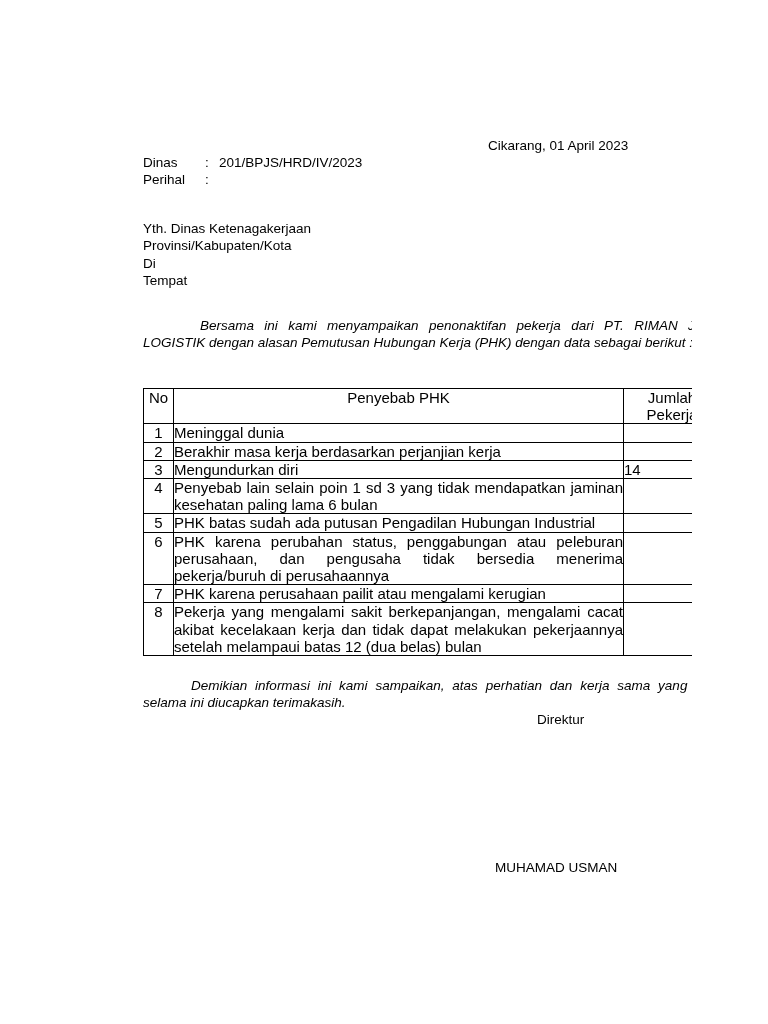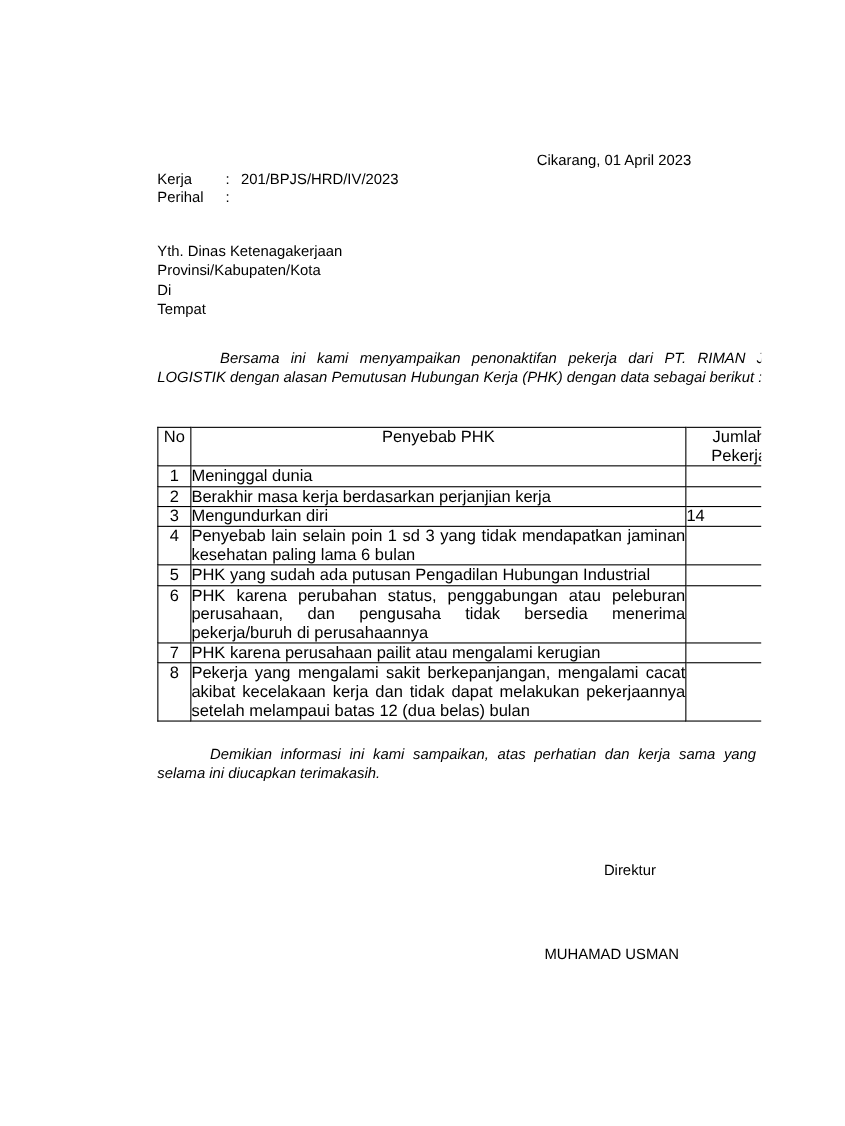--- a/index.html
+++ b/index.html
@@ -47,33 +47,33 @@
     font-weight: normal;
     padding: 0;
   }
   .col-no    { width: 30px; }
   .col-cause { width: 450px; }
   .col-count { width: 97px; }
   .cell-no    { text-align: center; word-break: break-all; padding: 0 7px; }
   .head-cause { text-align: center; }
   .cell-cause { text-align: justify; padding: 0 5px; }
   .cell-count { }
-  .sig-title { position: absolute; top: 782px; left: 537px; white-space: nowrap; margin-left: 12px; }
+  .sig-title { position: absolute; top: 711px; left: 537px; white-space: nowrap; }
   .sig-name  { position: absolute; top: 859px; left: 495px; white-space: nowrap; }
 </style>
 </head>
 <body>
 
 <div class="page">
 
   <div class="date-line">Cikarang, 01 April 2023</div>
 
   <div class="meta-block">
     <div class="meta-row">
-      <span class="meta-label">Kerja</span>
+      <span class="meta-label">Dinas</span>
       <span class="meta-sep">:</span>
       <span class="meta-value">201/BPJS/HRD/IV/2023</span>
     </div>
     <div class="meta-row">
       <span class="meta-label">Perihal</span>
       <span class="meta-sep">:</span>
     </div>
   </div>
 
   <div class="recipient-block">
@@ -114,21 +114,21 @@
         <td class="cell-cause">Mengundurkan diri</td>
         <td class="cell-count">14</td>
       </tr>
       <tr>
         <td class="cell-no">4</td>
         <td class="cell-cause">Penyebab lain selain poin 1 sd 3 yang tidak mendapatkan jaminan kesehatan paling lama 6 bulan</td>
         <td class="cell-count"></td>
       </tr>
       <tr>
         <td class="cell-no">5</td>
-        <td class="cell-cause">PHK yang sudah ada putusan Pengadilan Hubungan Industrial</td>
+        <td class="cell-cause">PHK batas sudah ada putusan Pengadilan Hubungan Industrial</td>
         <td class="cell-count"></td>
       </tr>
       <tr>
         <td class="cell-no">6</td>
         <td class="cell-cause">PHK karena perubahan status, penggabungan atau peleburan perusahaan, dan pengusaha tidak bersedia menerima pekerja/buruh di perusahaannya</td>
         <td class="cell-count"></td>
       </tr>
       <tr>
         <td class="cell-no">7</td>
         <td class="cell-cause">PHK karena perusahaan pailit atau mengalami kerugian</td>

